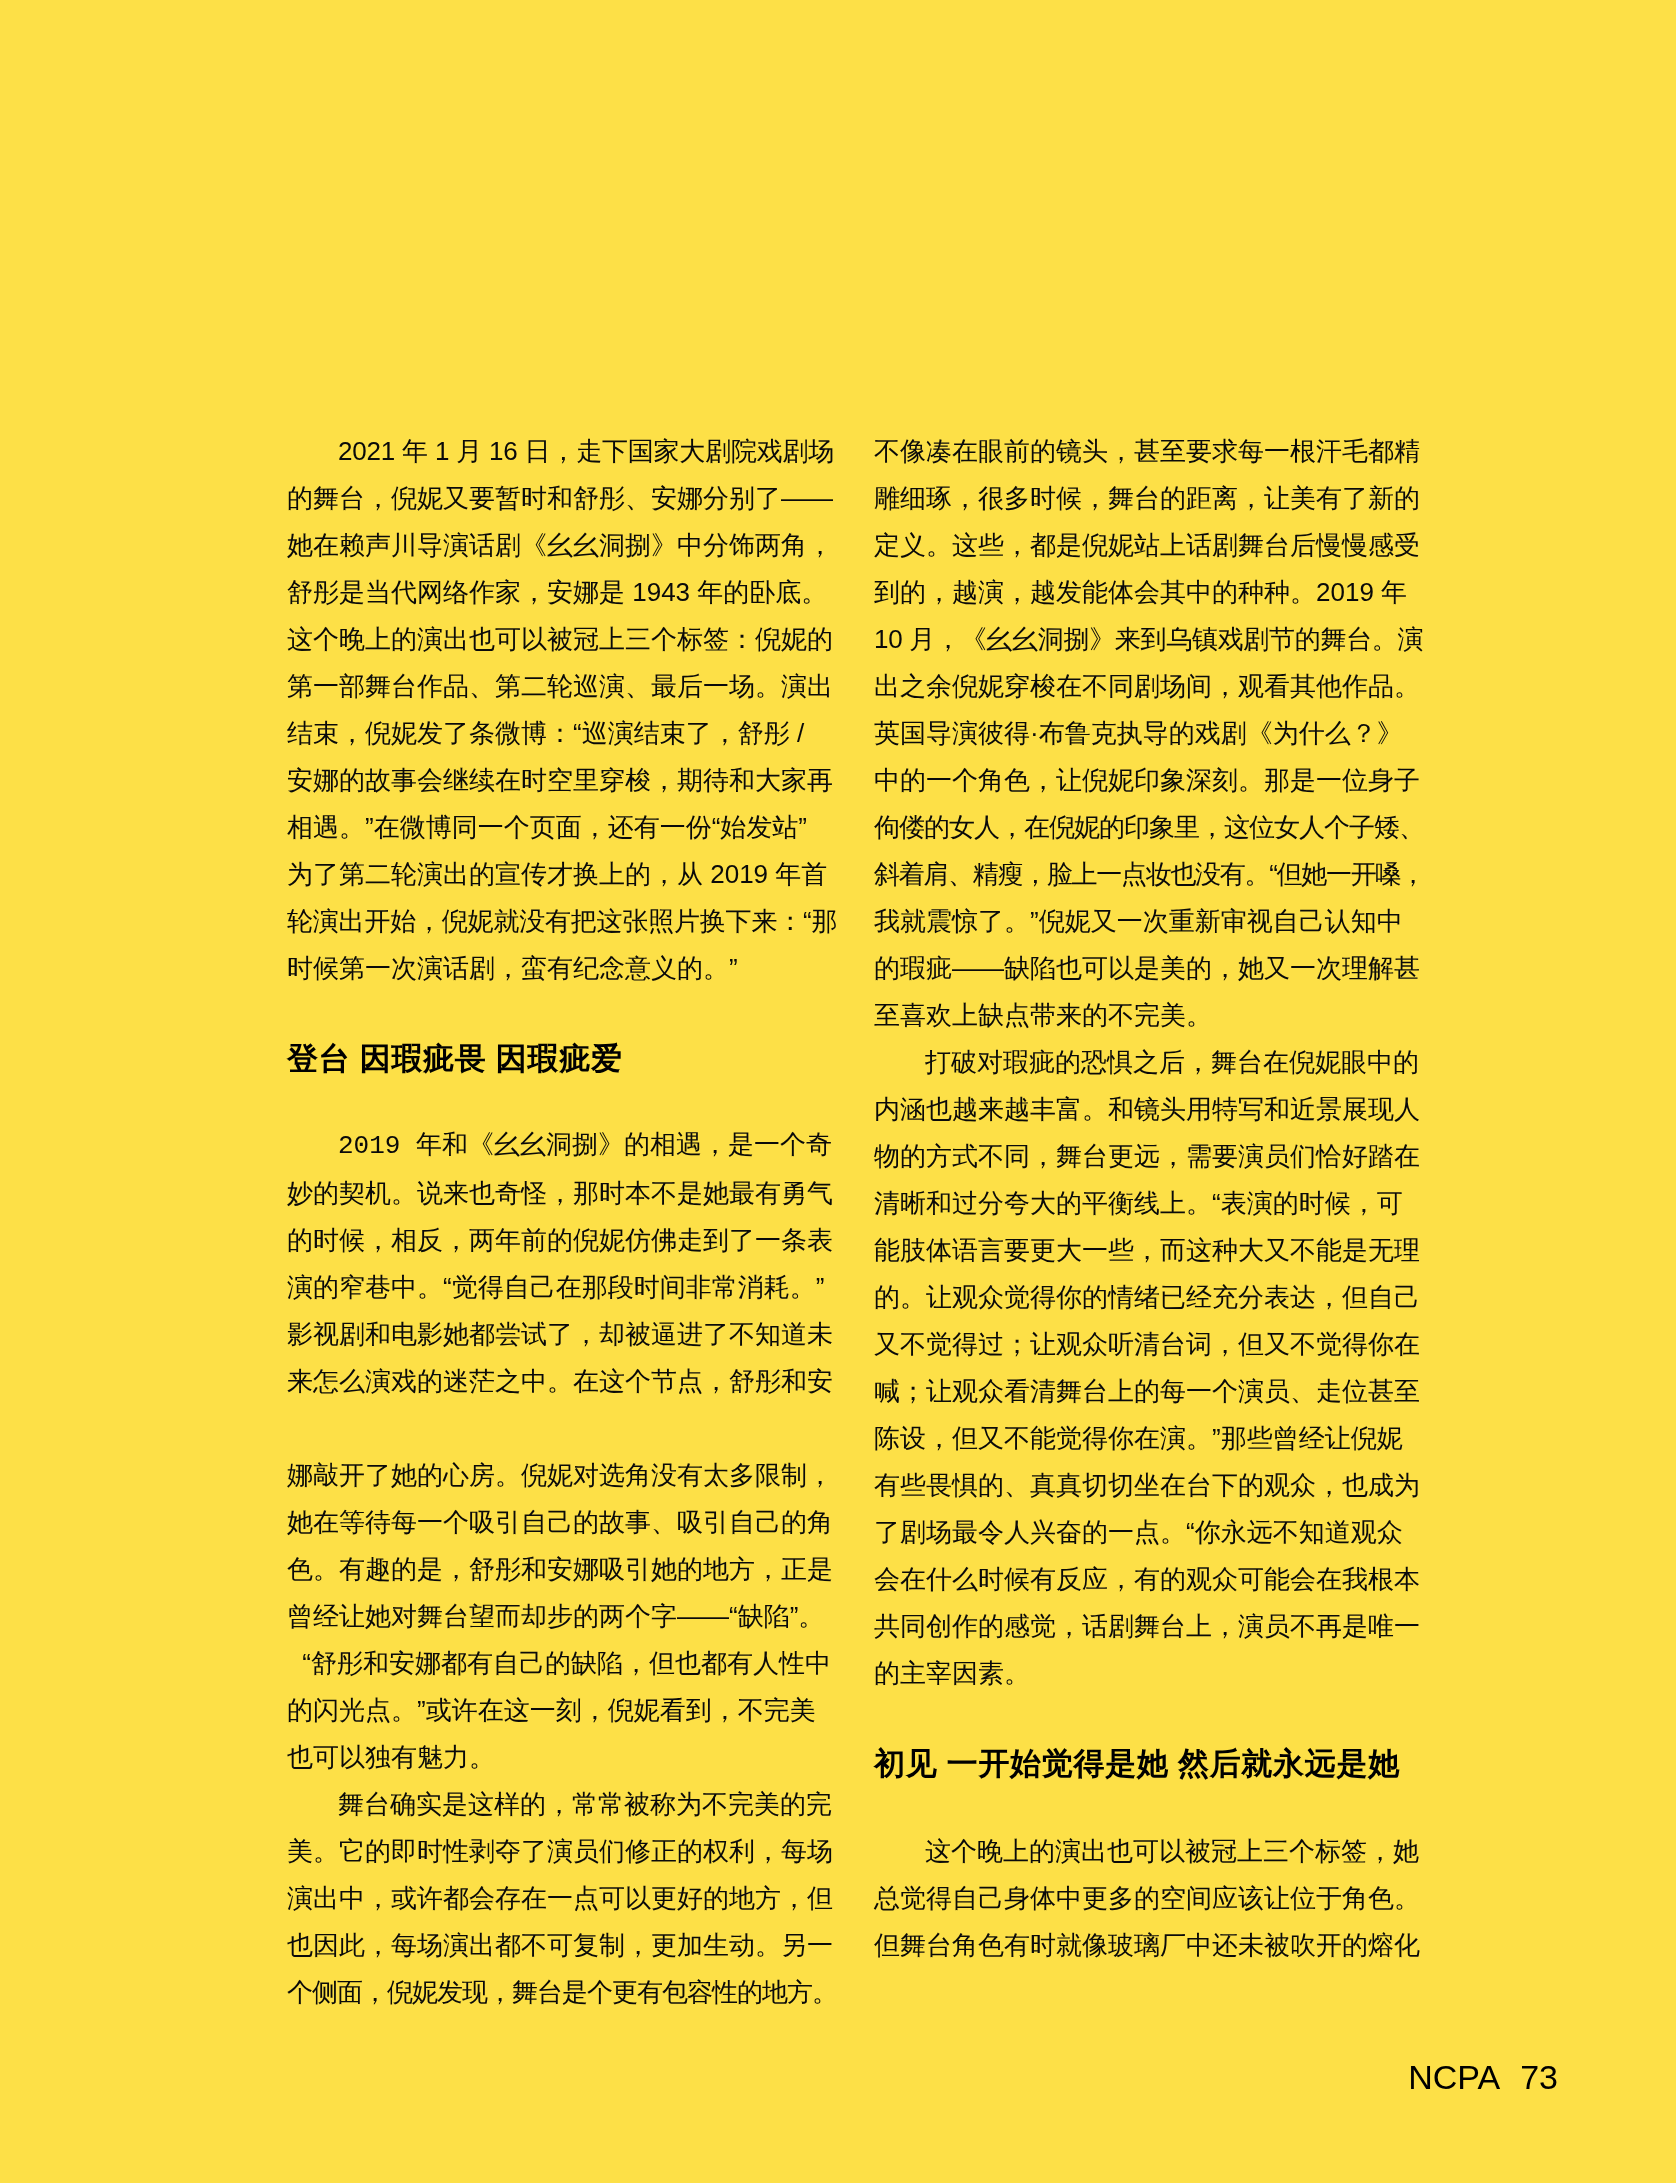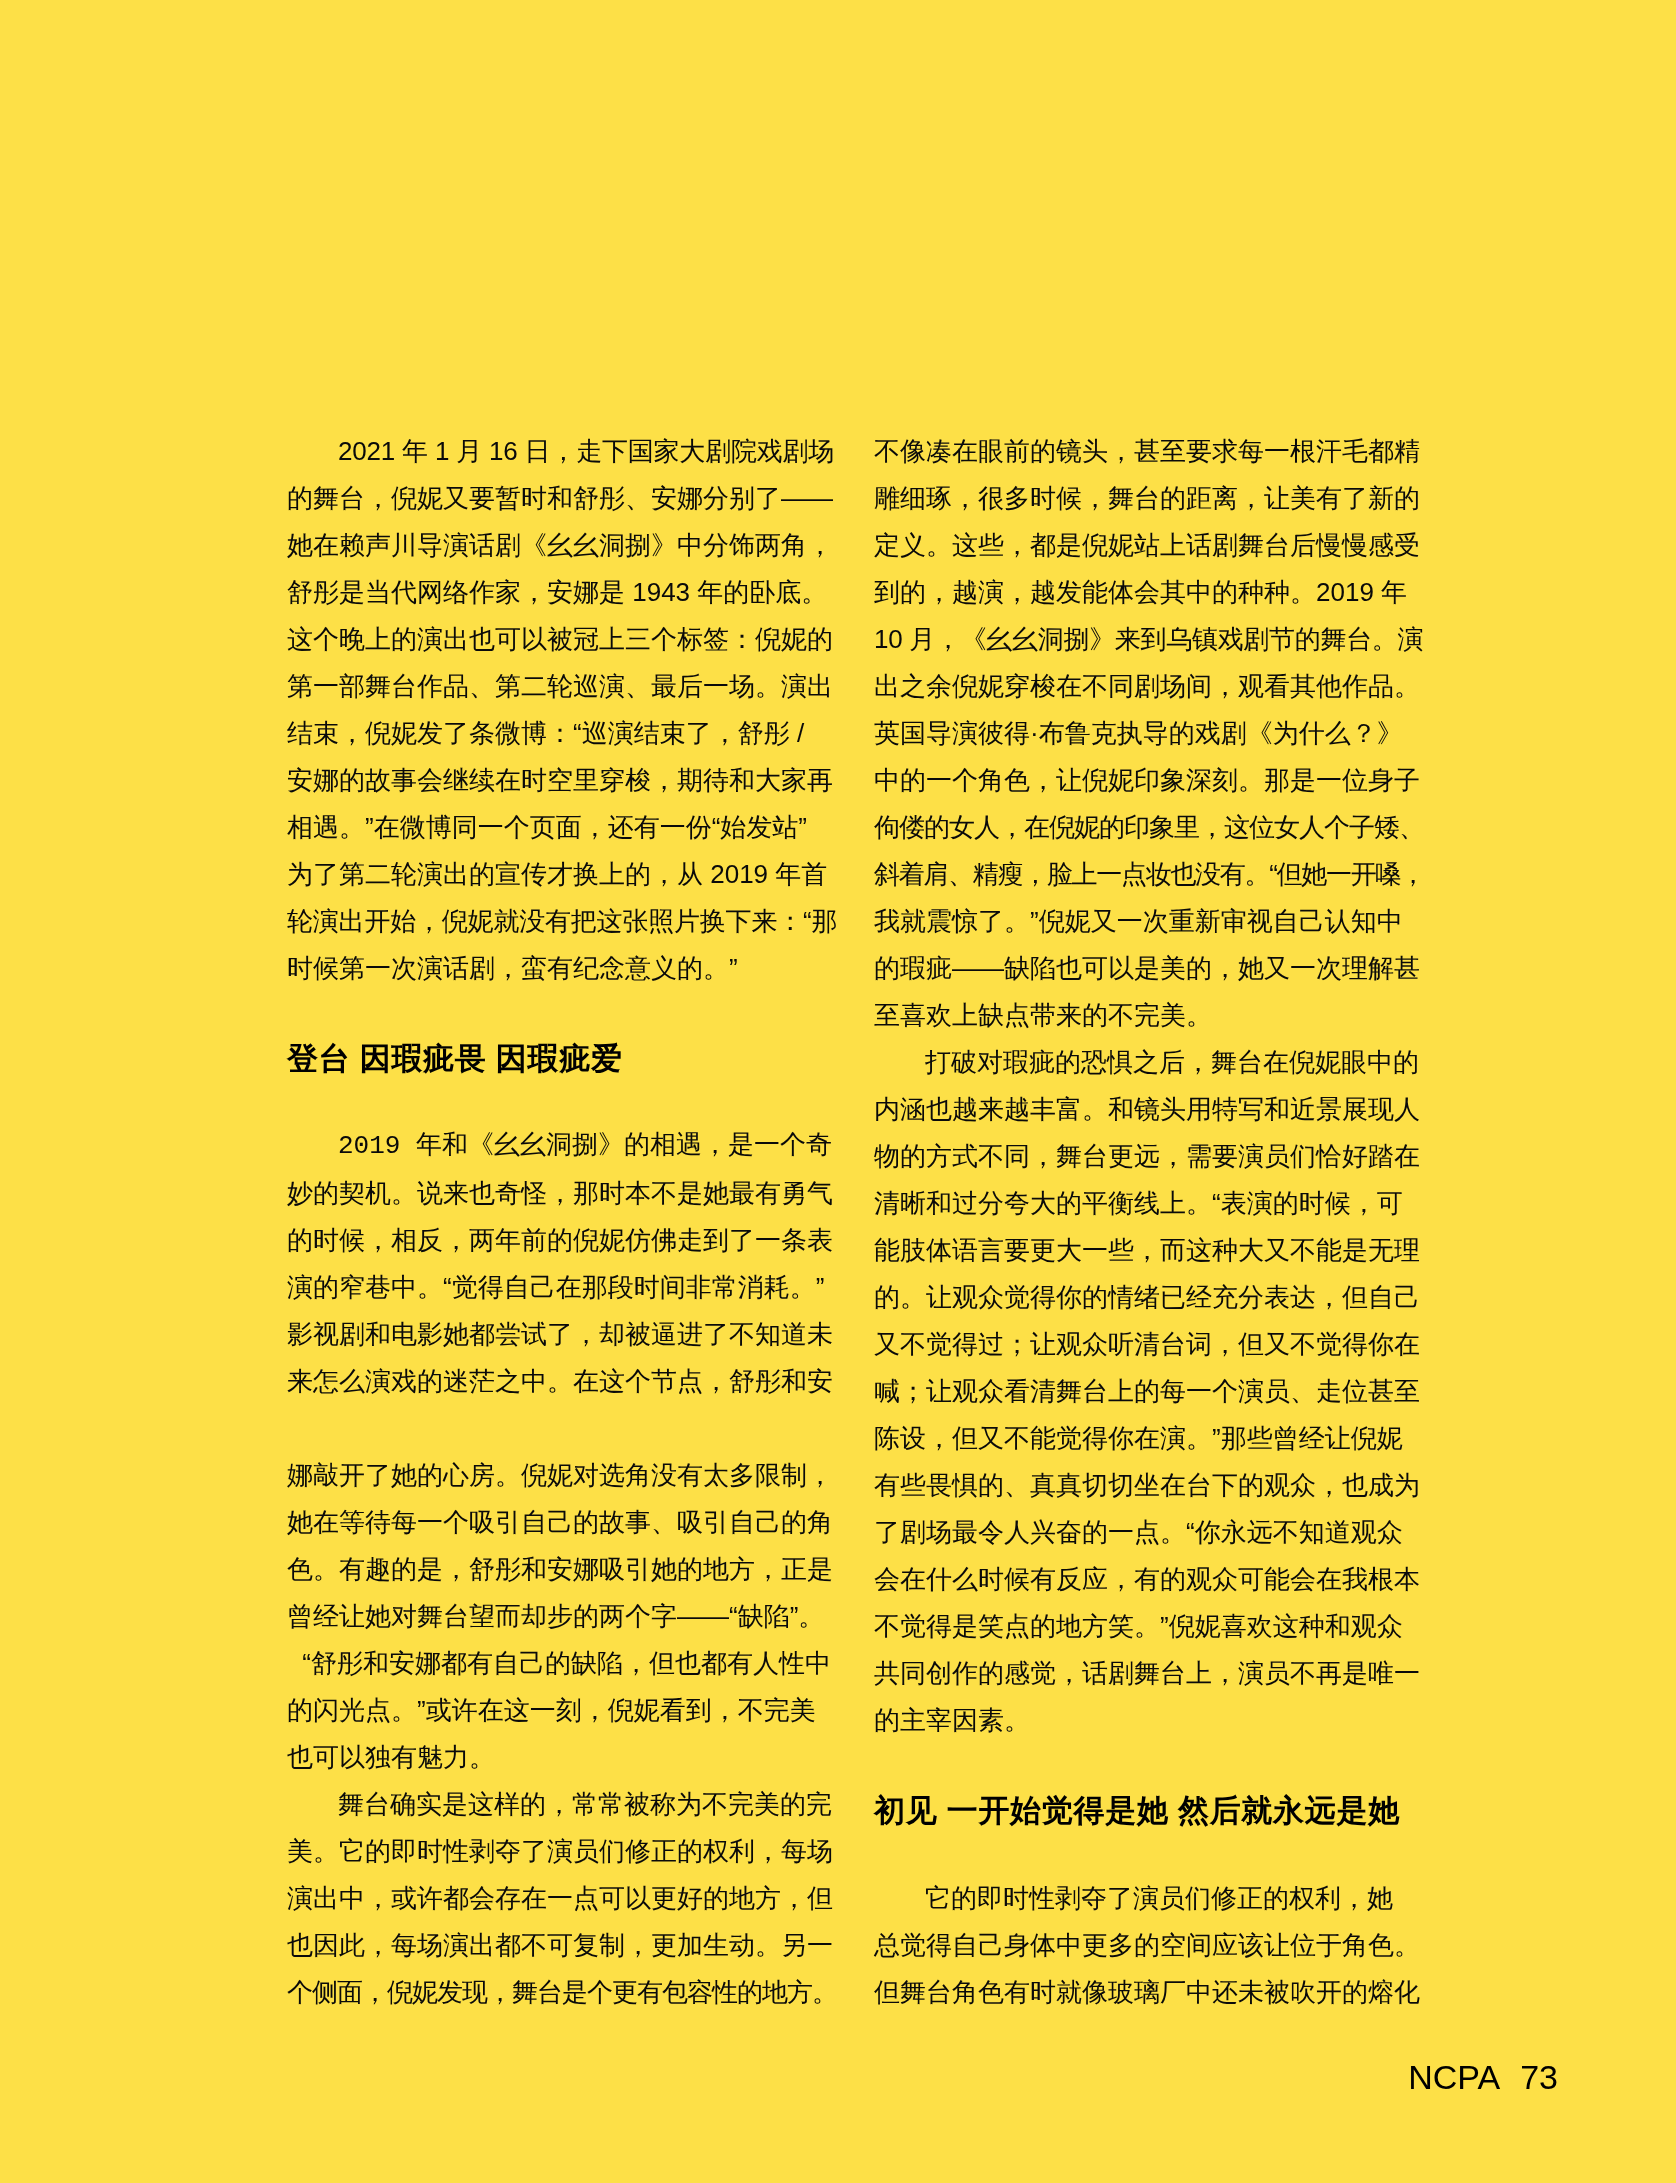--- a/index.html
+++ b/index.html
@@ -114,27 +114,26 @@
         <div class="line" style="letter-spacing: 0px;">物的方式不同，舞台更远，需要演员们恰好踏在</div>
         <div class="line" style="letter-spacing: 0px;">清晰和过分夸大的平衡线上。“表演的时候，可</div>
         <div class="line" style="letter-spacing: 0px;">能肢体语言要更大一些，而这种大又不能是无理</div>
         <div class="line" style="letter-spacing: 0px;">的。让观众觉得你的情绪已经充分表达，但自己</div>
         <div class="line" style="letter-spacing: 0px;">又不觉得过；让观众听清台词，但又不觉得你在</div>
         <div class="line" style="letter-spacing: 0px; font-family: Liberation Serif, serif;">喊；让观众看清舞台上的每一个演员、走位甚至</div>
         <div class="line" style="letter-spacing: 0px;">陈设，但又不能觉得你在演。”那些曾经让倪妮</div>
         <div class="line" style="letter-spacing: 0px;">有些畏惧的、真真切切坐在台下的观众，也成为</div>
         <div class="line" style="letter-spacing: 0px;">了剧场最令人兴奋的一点。“你永远不知道观众</div>
         <div class="line" style="letter-spacing: 0px;">会在什么时候有反应，有的观众可能会在我根本</div>
-        <div class="line" style="letter-spacing: 0px;">不觉得是笑点的地方笑。”倪妮喜欢这种和观众</div>
         <div class="line" style="letter-spacing: 0px;">共同创作的感觉，话剧舞台上，演员不再是唯一</div>
         <div class="line final" style="letter-spacing: 0px;">的主宰因素。</div>
       </div>
       <div class="h" style="letter-spacing: 0.7px;">初见 一开始觉得是她 然后就永远是她</div>
       <div class="p">
-        <div class="line indent" style="letter-spacing: 0px;">它的即时性剥夺了演员们修正的权利，她</div>
+        <div class="line indent" style="letter-spacing: 0px;">这个晚上的演出也可以被冠上三个标签，她</div>
         <div class="line" style="letter-spacing: 0px;">总觉得自己身体中更多的空间应该让位于角色。</div>
         <div class="line" style="letter-spacing: 0px;">但舞台角色有时就像玻璃厂中还未被吹开的熔化</div>
       </div>
     </div>
   <div class="footer">
     <span>NCPA</span><span class="pagenum">73</span>
   </div>
 </div>
 
 

